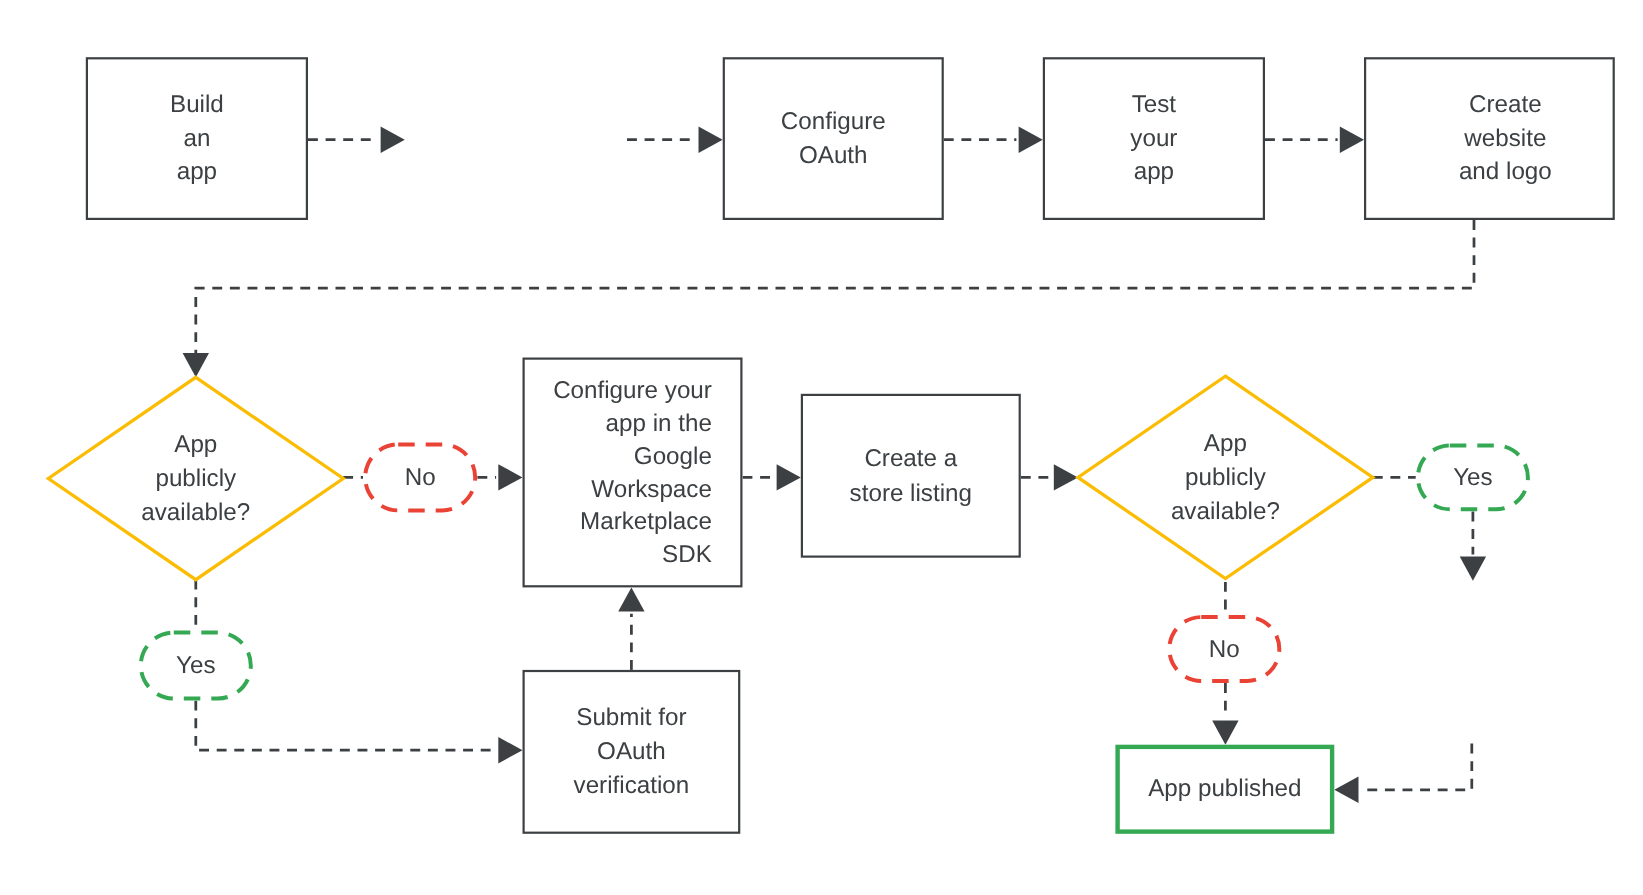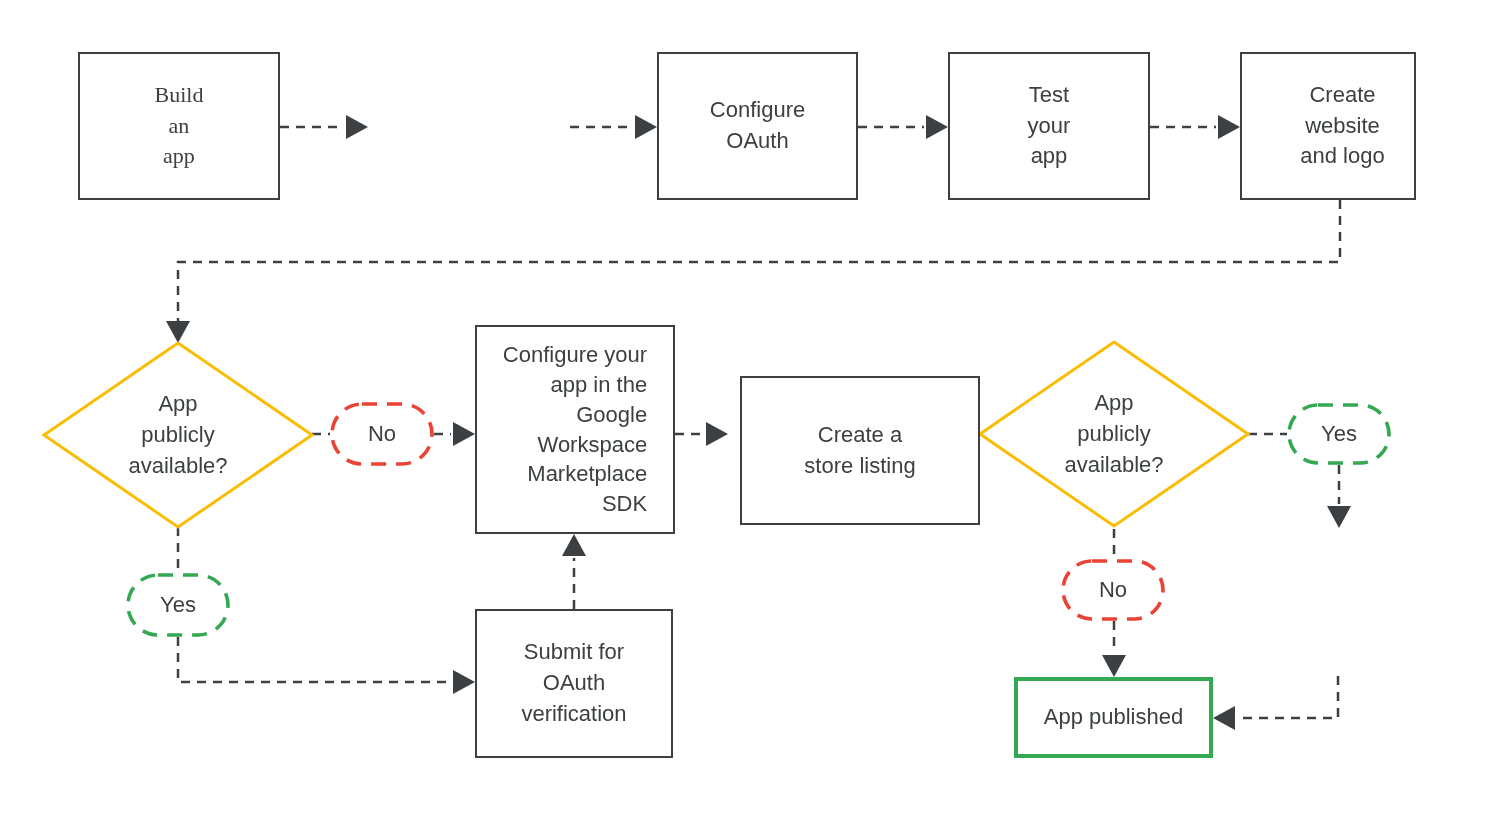--- a/index.html
+++ b/index.html
@@ -55,27 +55,27 @@
   }
   .box {
     border: 2px solid var(--c-outline, #3c4043);
     background: #ffffff;
   }
   .box.published {
     border: 4px solid var(--c-green, #34a853);
   }
 
   
-  .n-build     { left: 78px;   top: 52px;  width: 202px; height: 148px; font-family: Liberation Serif, serif; }
+  .n-build     { left: 78px;   top: 52px;  width: 202px; height: 148px; }
   .n-setup     { left: 368px;  top: 52px;  width: 202px; height: 148px; }
   .n-oauth     { left: 657px;  top: 52px;  width: 201px; height: 148px; }
   .n-test      { left: 948px;  top: 52px;  width: 202px; height: 148px; }
-  .n-website   { left: 1240px; top: 52px;  width: 176px; height: 148px; padding-left: 29px; }
+  .n-website   { left: 1240px; top: 52px;  width: 228px; height: 148px; padding-left: 29px; }
   .n-sdk       { left: 475px;  top: 325px; width: 200px; height: 209px; line-height: 1.36; text-align: right; }
-  .n-store     { left: 728px;  top: 376px; width: 240px; height: 149px; margin-left: 12px; }
+  .n-store     { left: 728px;  top: 358px; width: 200px; height: 149px; }
   .n-verify    { left: 475px;  top: 609px; width: 198px; height: 149px; }
   .n-review    { left: 1238px; top: 528px; width: 200px; height: 148px; }
   .n-published { left: 1014px; top: 677px; width: 199px; height: 81px;  }
   .n-d1label   { left: 68px;   top: 388px; width: 220px; height: 95px; }
   .n-d2label   { left: 1004px; top: 387px; width: 220px; height: 95px; }
   .n-no1       { left: 332px;  top: 404px; width: 100px; height: 60px; }
   .n-yes1      { left: 128px;  top: 575px; width: 100px; height: 60px; }
   .n-yes2      { left: 1289px; top: 405px; width: 100px; height: 58px; }
   .n-no2       { left: 1063px; top: 561px; width: 100px; height: 58px; }
 </style>

